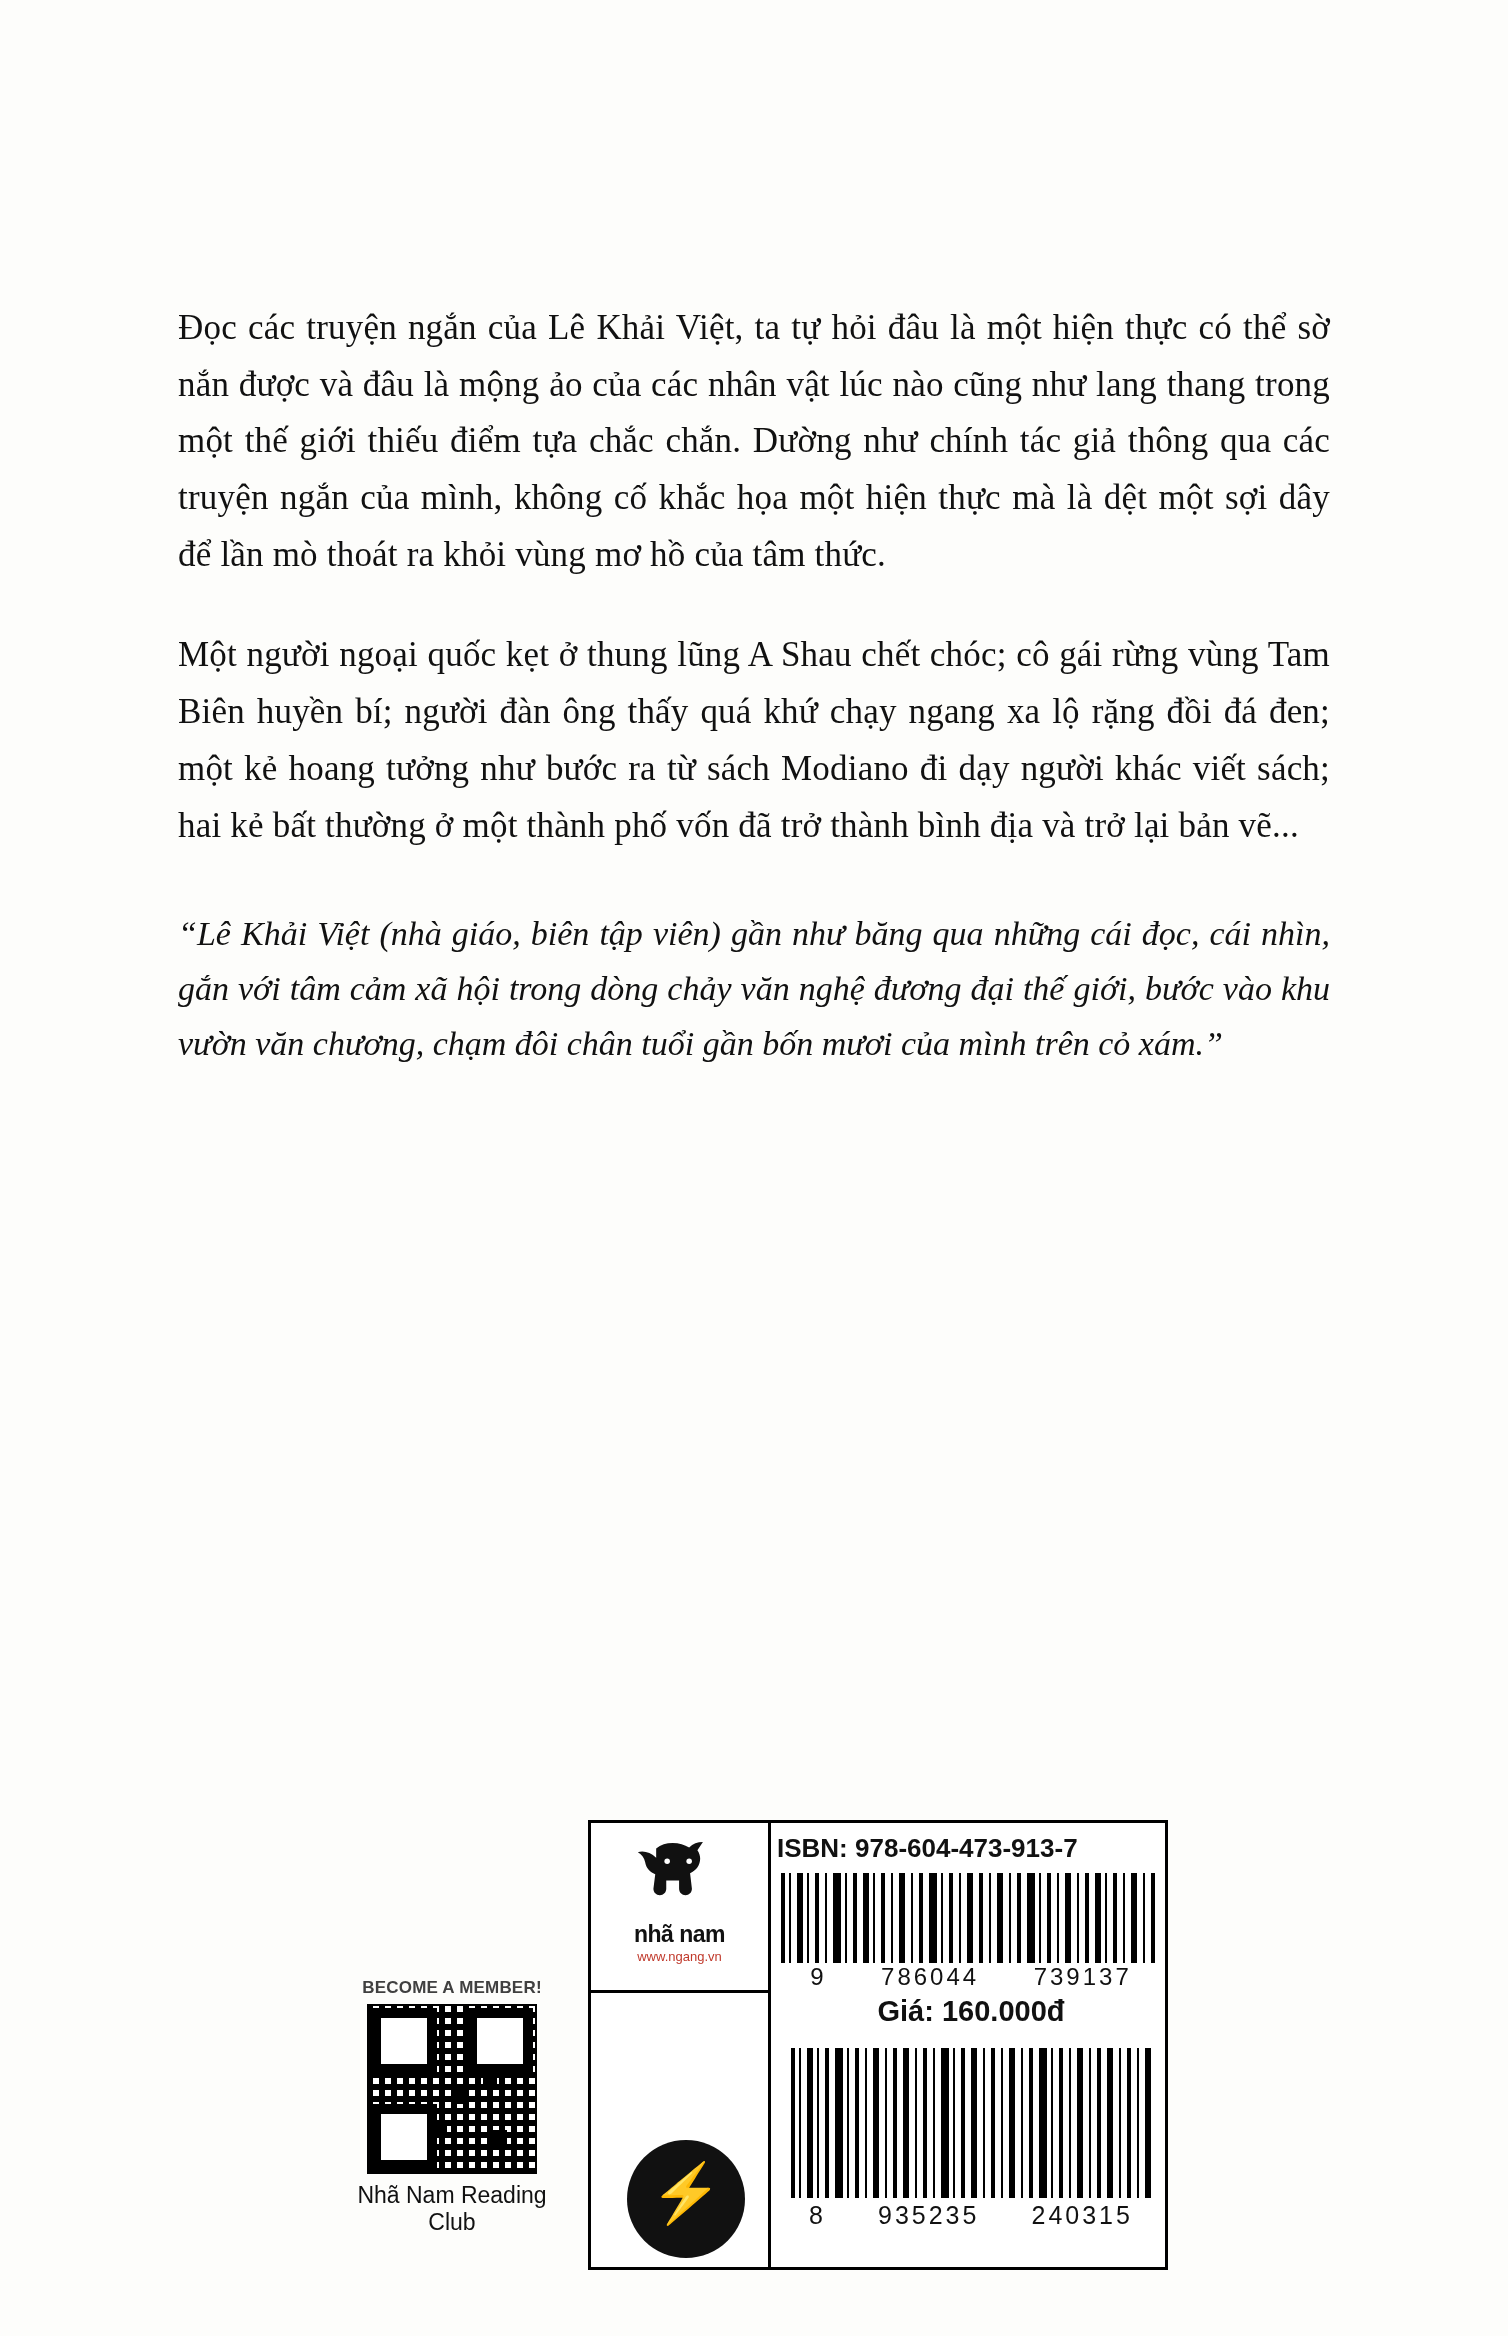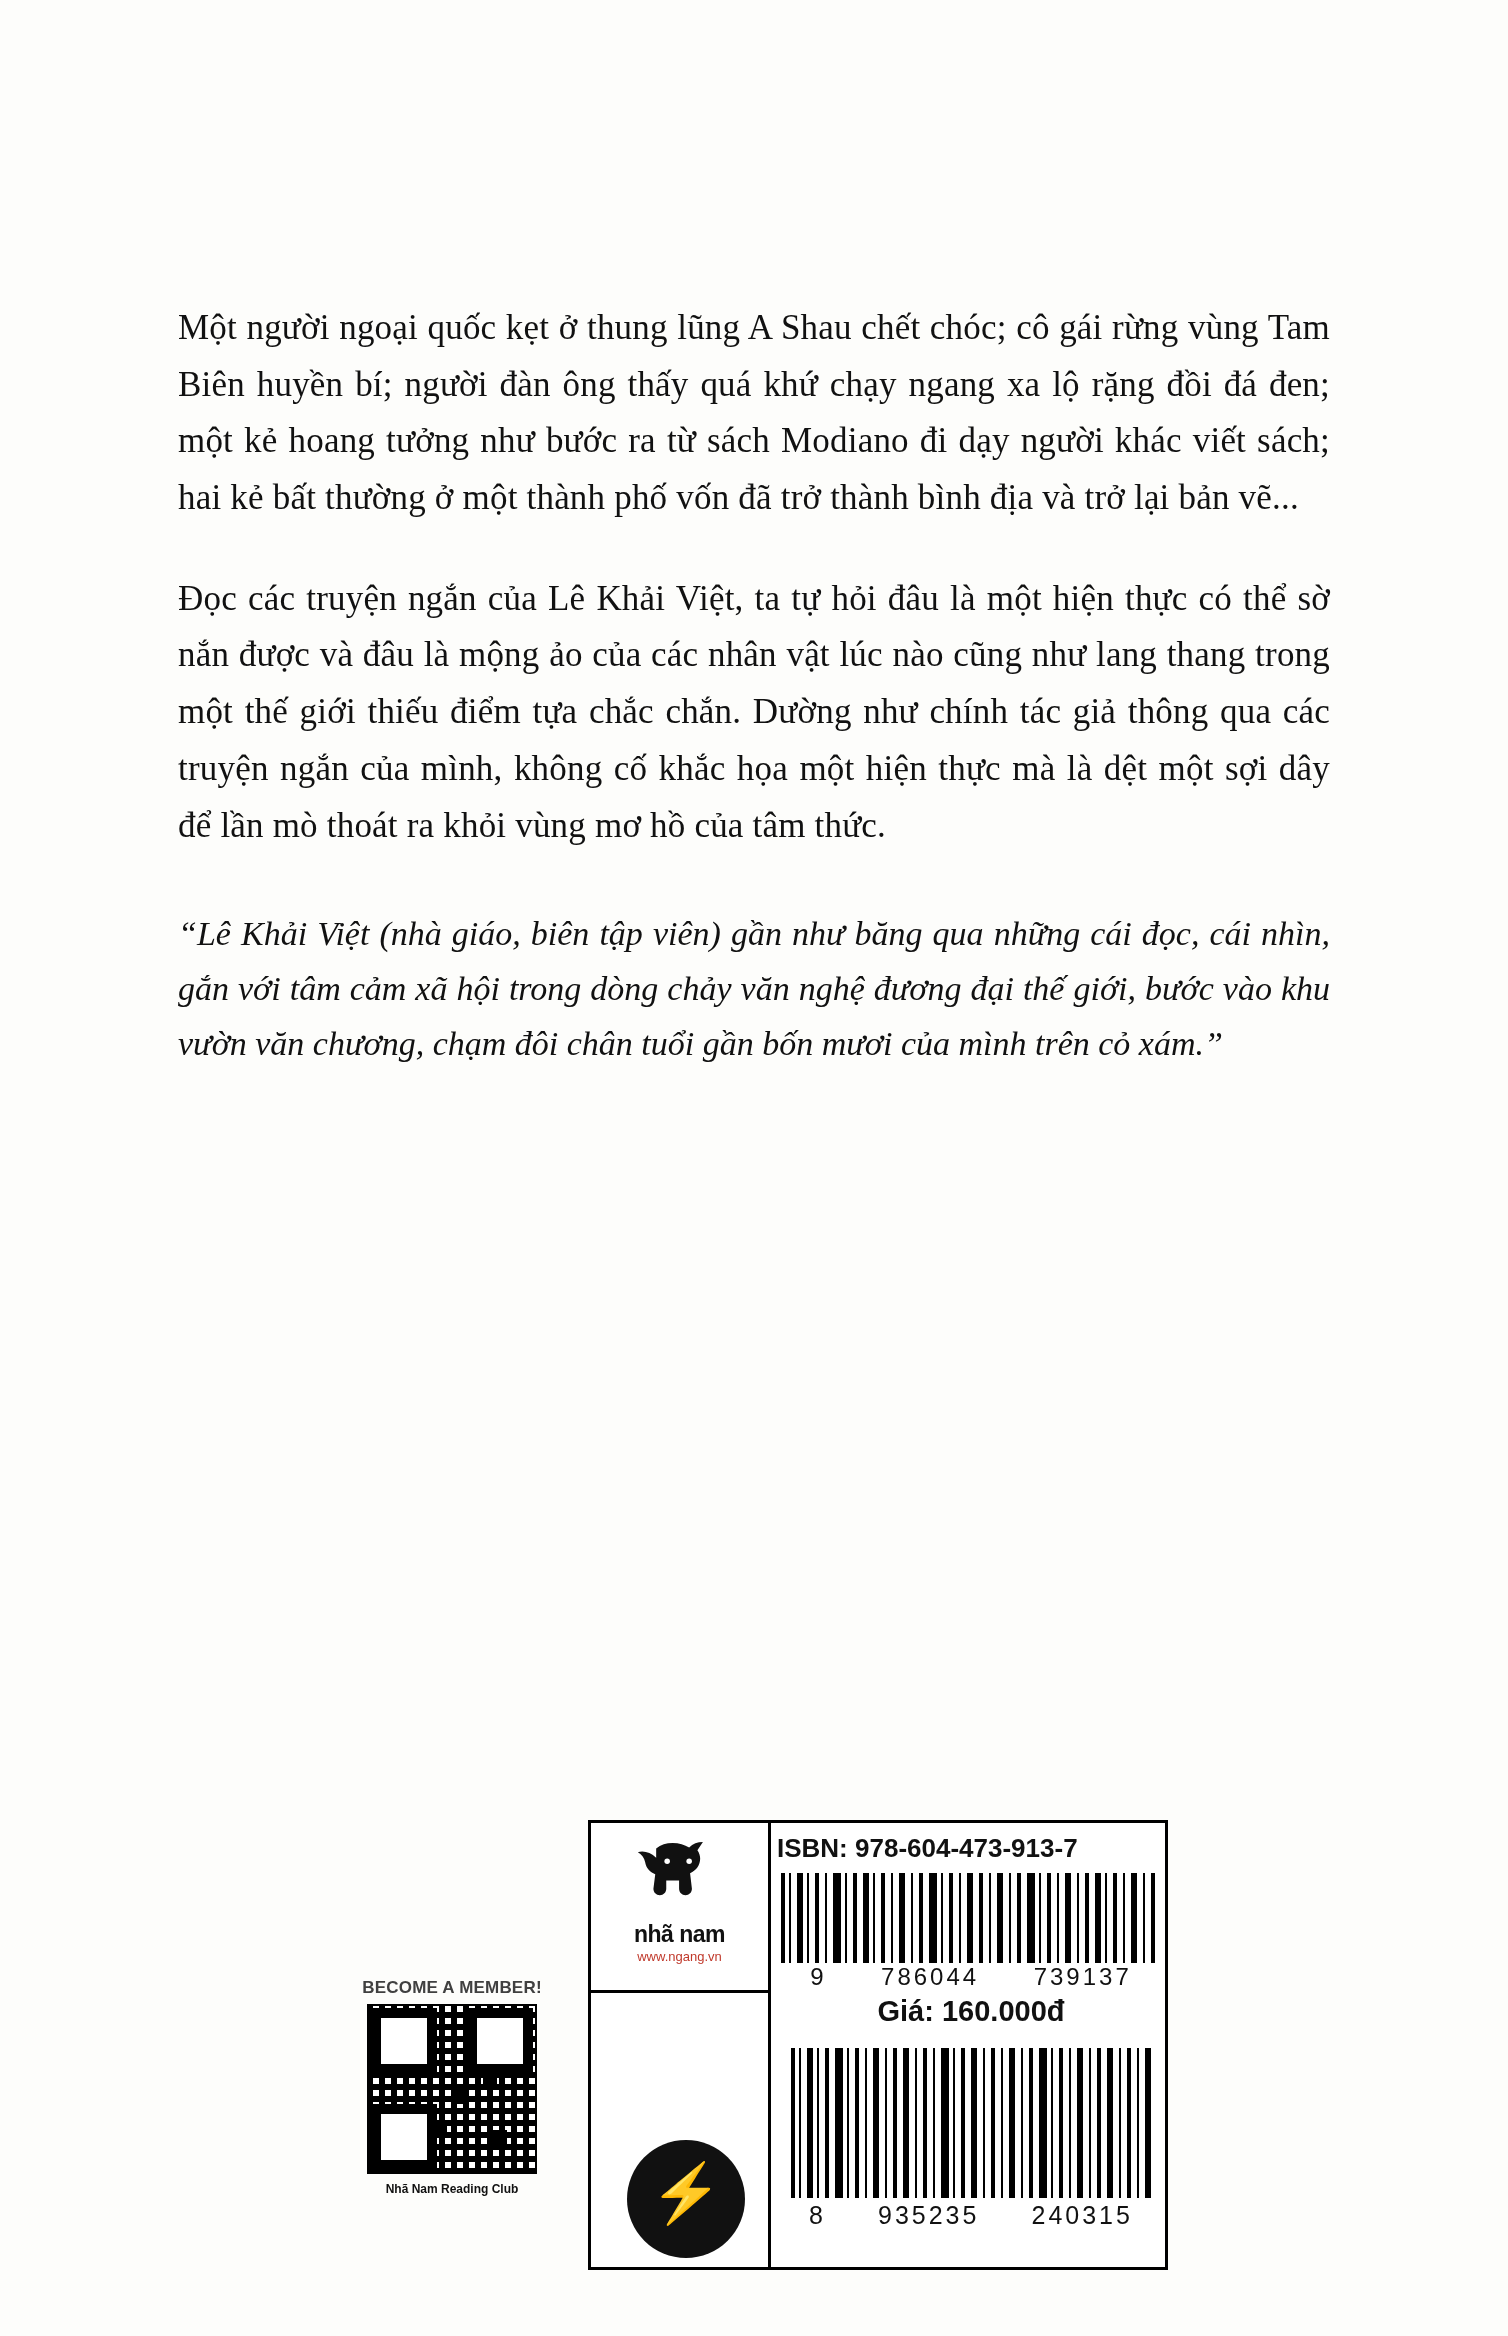--- a/index.html
+++ b/index.html
@@ -113,22 +113,22 @@
     background: #fff;
     box-shadow: inset 0 0 0 8px #fff;
   }
   .qr .qr-dot {
     position: absolute;
     width: 14px; height: 14px;
     background: #000;
   }
   .member-caption {
     font-family: "Liberation Sans", sans-serif;
-    font-size: 12px;
-    font-weight: 700;
+    font-size: 23px;
+    font-weight: 400;
     color: #111;
     margin-top: 8px;
   }
 
   
   .isbn-panel {
     position: absolute;
     left: 588px;
     top: 20px;
     width: 580px;
@@ -287,22 +287,22 @@
     bottom: 0;
     background: #000;
   }
 </style>
 </head>
 <body>
 
 <div class="page">
 
   <div class="content">
+    <p class="blurb">Đọc các truyện ngắn của Lê Khải Việt, ta tự hỏi đâu là một hiện thực có thể sờ nắn được và đâu là mộng ảo của các nhân vật lúc nào cũng như lang thang trong một thế giới thiếu điểm tựa chắc chắn. Dường như chính tác giả thông qua các truyện ngắn của mình, không cố khắc họa một hiện thực mà là dệt một sợi dây để lần mò thoát ra khỏi vùng mơ hồ của tâm thức.</p>
     <p class="blurb">Một người ngoại quốc kẹt ở thung lũng A Shau chết chóc; cô gái rừng vùng Tam Biên huyền bí; người đàn ông thấy quá khứ chạy ngang xa lộ rặng đồi đá đen; một kẻ hoang tưởng như bước ra từ sách Modiano đi dạy người khác viết sách; hai kẻ bất thường ở một thành phố vốn đã trở thành bình địa và trở lại bản vẽ...</p>
-    <p class="blurb">Đọc các truyện ngắn của Lê Khải Việt, ta tự hỏi đâu là một hiện thực có thể sờ nắn được và đâu là mộng ảo của các nhân vật lúc nào cũng như lang thang trong một thế giới thiếu điểm tựa chắc chắn. Dường như chính tác giả thông qua các truyện ngắn của mình, không cố khắc họa một hiện thực mà là dệt một sợi dây để lần mò thoát ra khỏi vùng mơ hồ của tâm thức.</p>
     <p class="quote">“Lê Khải Việt (nhà giáo, biên tập viên) gần như băng qua những cái đọc, cái nhìn, gắn với tâm cảm xã hội trong dòng chảy văn nghệ đương đại thế giới, bước vào khu vườn văn chương, chạm đôi chân tuổi gần bốn mươi của mình trên cỏ xám.”</p>
   </div>
 
   <div class="bottom">
 
     <div class="member-block">
       <div class="member-title">BECOME A MEMBER!</div>
       <div class="qr">
         <div class="qr-br"></div>
         <div class="qr-dot" style="left:86px; top:86px;"></div>

